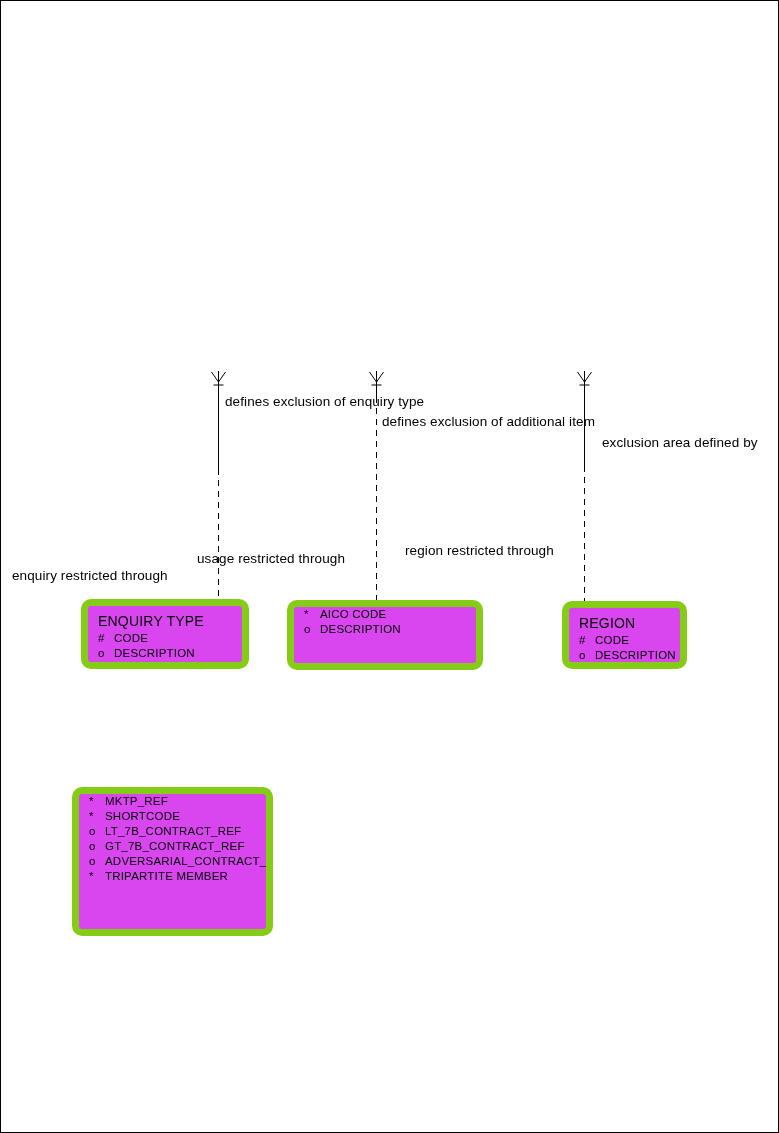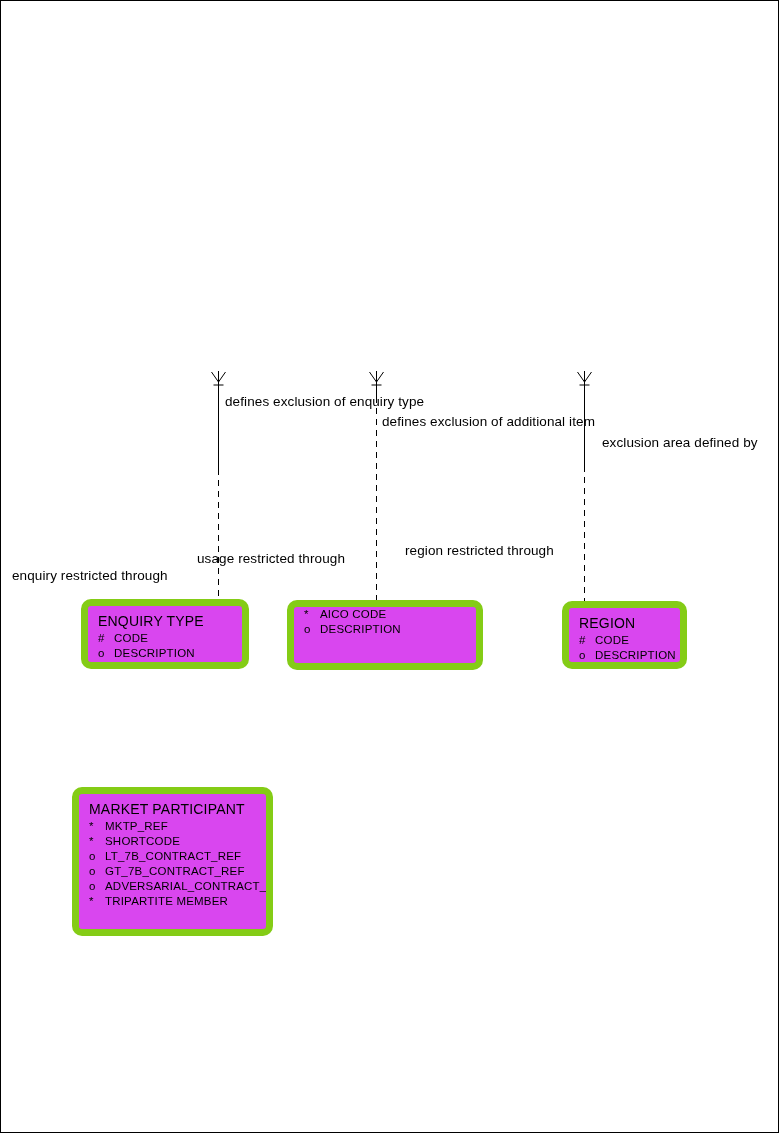--- a/index.html
+++ b/index.html
@@ -160,21 +160,20 @@
       <li>
         <span class="marker">#</span><span>CODE</span>
       </li>
       <li>
         <span class="marker">o</span><span>DESCRIPTION</span>
       </li>
     </ul>
   </div>
 
   <div class="entity" id="entity-market-participant">
-    <div class="title">MARKET PARTICIPANT</div>
     <ul class="attrs">
       <li>
         <span class="marker">*</span><span>MKTP_REF</span>
       </li>
       <li>
         <span class="marker">*</span><span>SHORTCODE</span>
       </li>
       <li>
         <span class="marker">o</span><span>LT_7B_CONTRACT_REF</span>
       </li>

